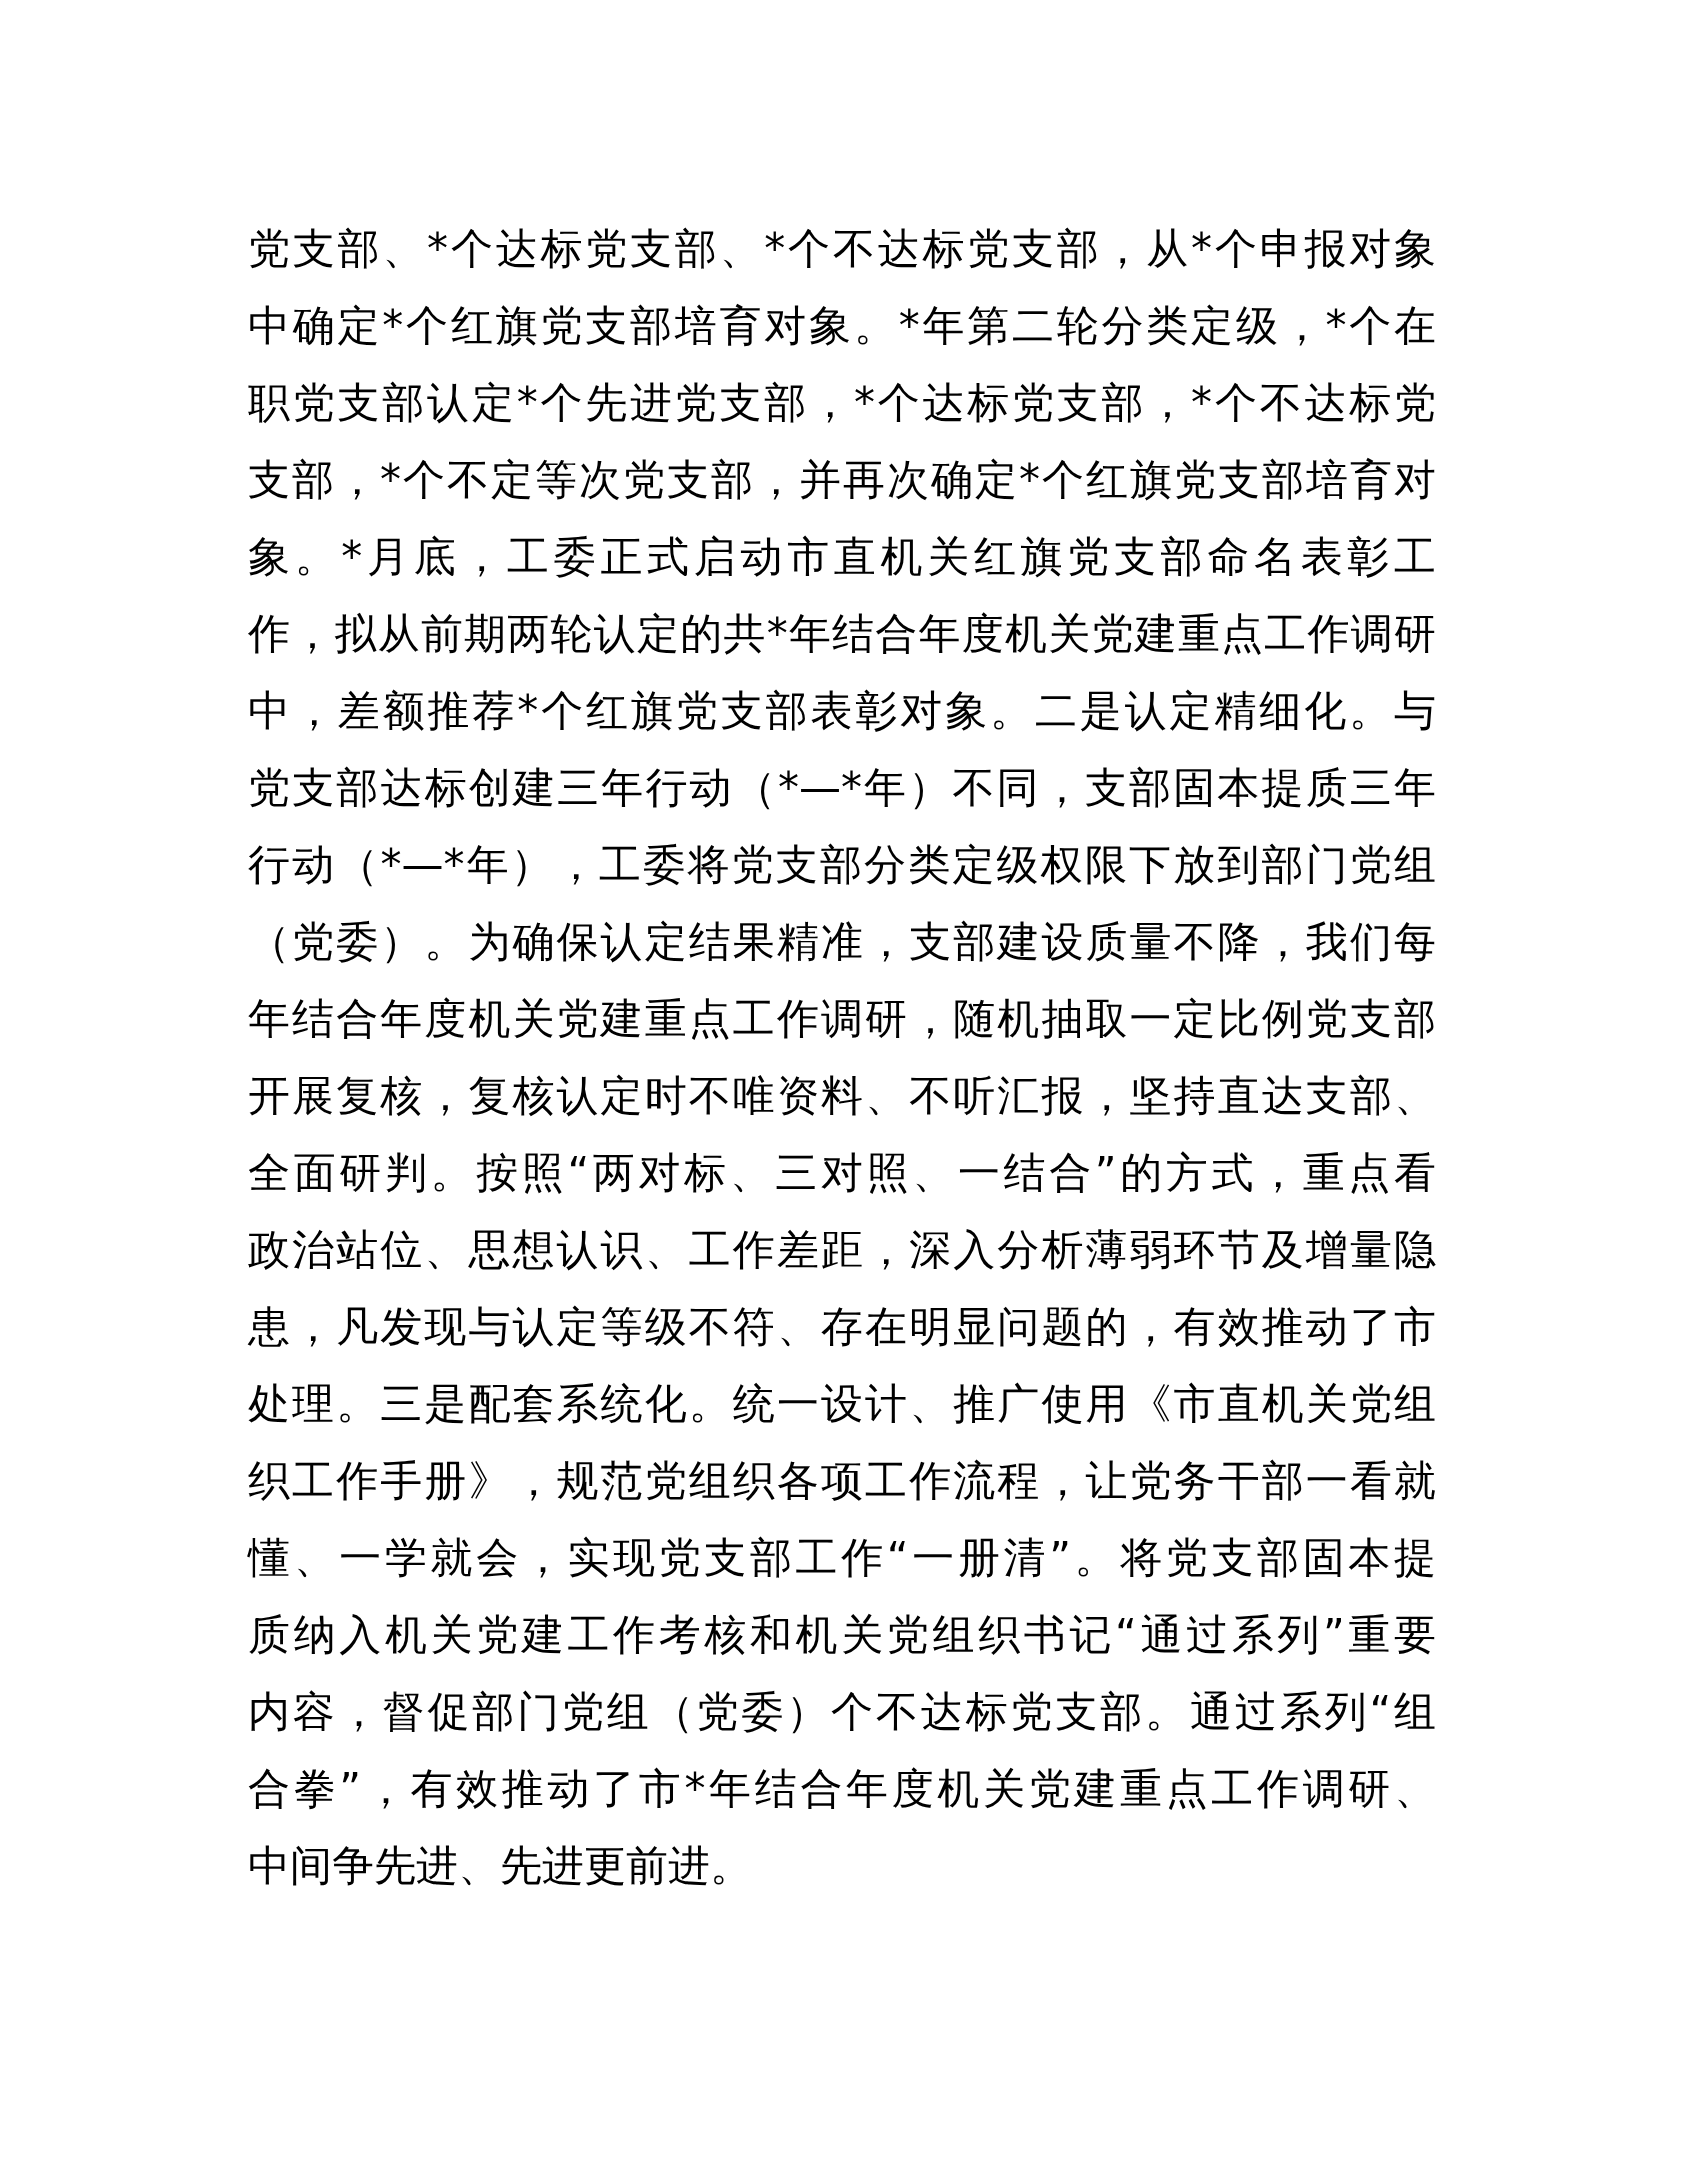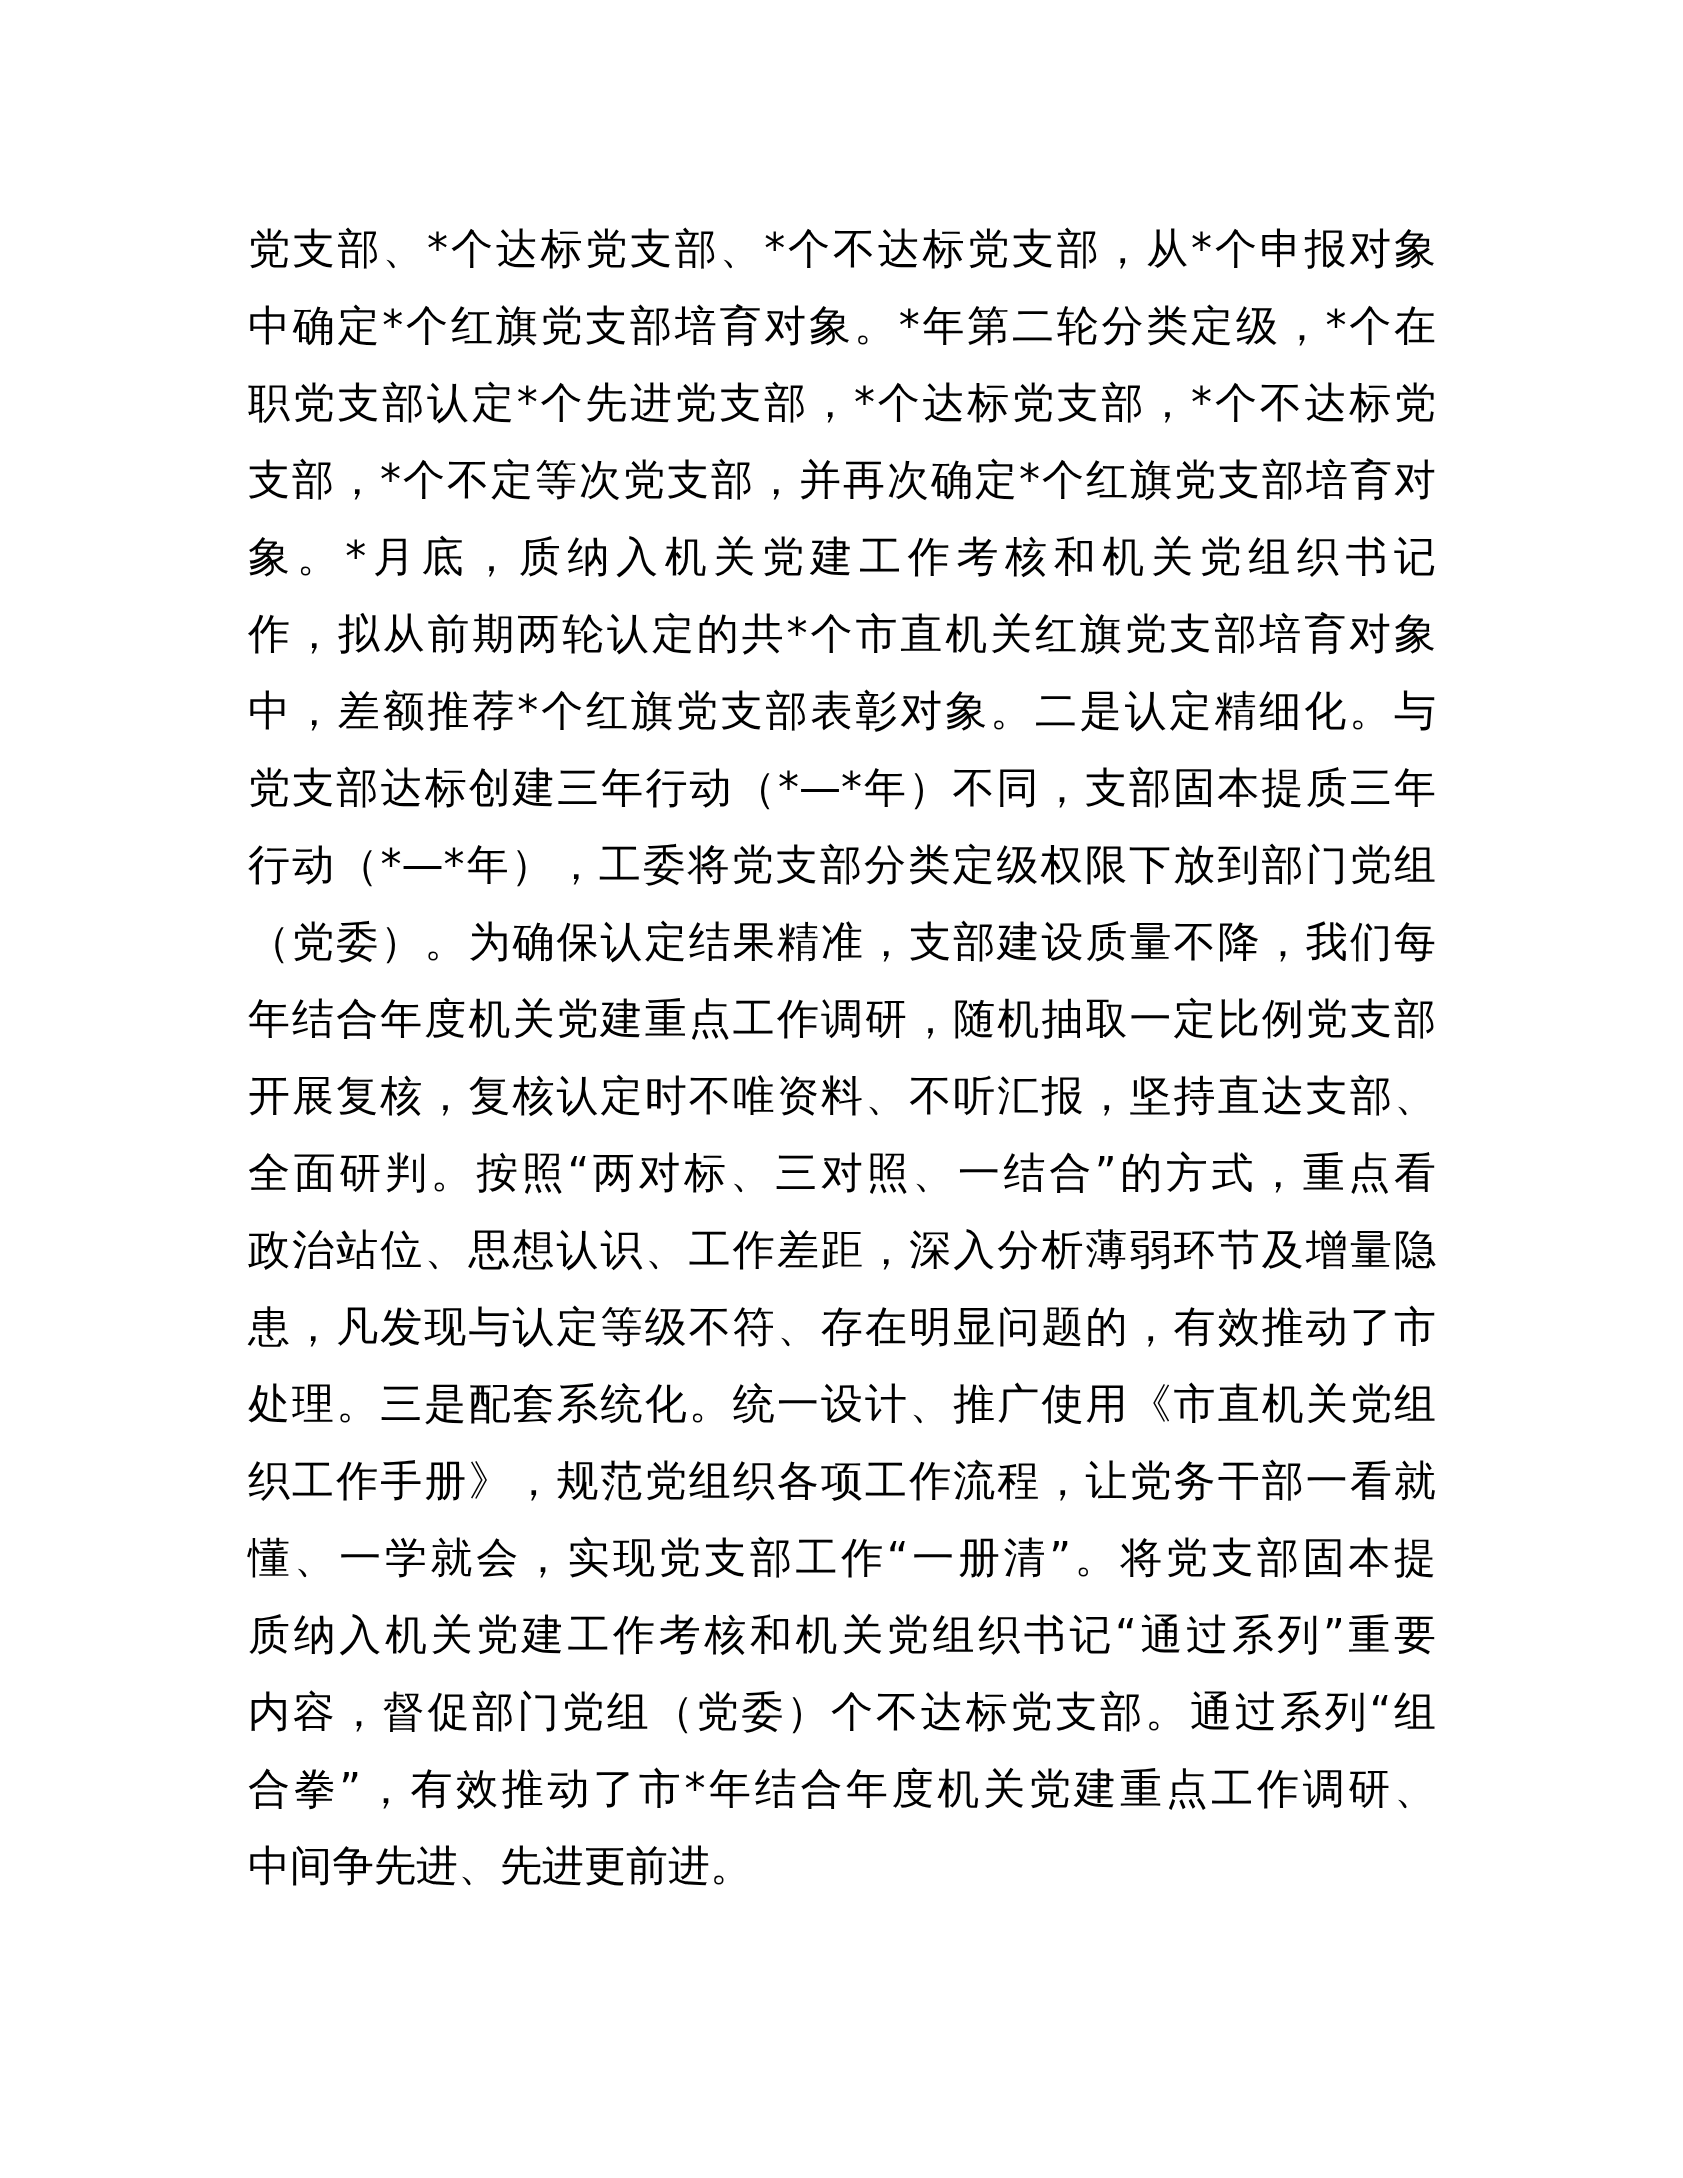--- a/index.html
+++ b/index.html
@@ -46,22 +46,22 @@
   </style>
 </head>
 <body>
 
 <div class="page">
   <div class="body-text">
     <span class="line">党支部、*个达标党支部、*个不达标党支部，从*个申报对象</span>
     <span class="line">中确定*个红旗党支部培育对象。*年第二轮分类定级，*个在</span>
     <span class="line">职党支部认定*个先进党支部，*个达标党支部，*个不达标党</span>
     <span class="line">支部，*个不定等次党支部，并再次确定*个红旗党支部培育对</span>
-    <span class="line">象。*月底，质纳入机关党建工作考核和机关党组织书记</span>
-    <span class="line">作，拟从前期两轮认定的共*个市直机关红旗党支部培育对象</span>
+    <span class="line">象。*月底，工委正式启动市直机关红旗党支部命名表彰工</span>
+    <span class="line">作，拟从前期两轮认定的共*年结合年度机关党建重点工作调研</span>
     <span class="line">中，差额推荐*个红旗党支部表彰对象。二是认定精细化。与</span>
     <span class="line">党支部达标创建三年行动（*—*年）不同，支部固本提质三年</span>
     <span class="line">行动（*—*年），工委将党支部分类定级权限下放到部门党组</span>
     <span class="line">（党委）。为确保认定结果精准，支部建设质量不降，我们每</span>
     <span class="line">年结合年度机关党建重点工作调研，随机抽取一定比例党支部</span>
     <span class="line">开展复核，复核认定时不唯资料、不听汇报，坚持直达支部、</span>
     <span class="line">全面研判。按照“两对标、三对照、一结合”的方式，重点看</span>
     <span class="line">政治站位、思想认识、工作差距，深入分析薄弱环节及增量隐</span>
     <span class="line">患，凡发现与认定等级不符、存在明显问题的，有效推动了市</span>
     <span class="line">处理。三是配套系统化。统一设计、推广使用《市直机关党组</span>

